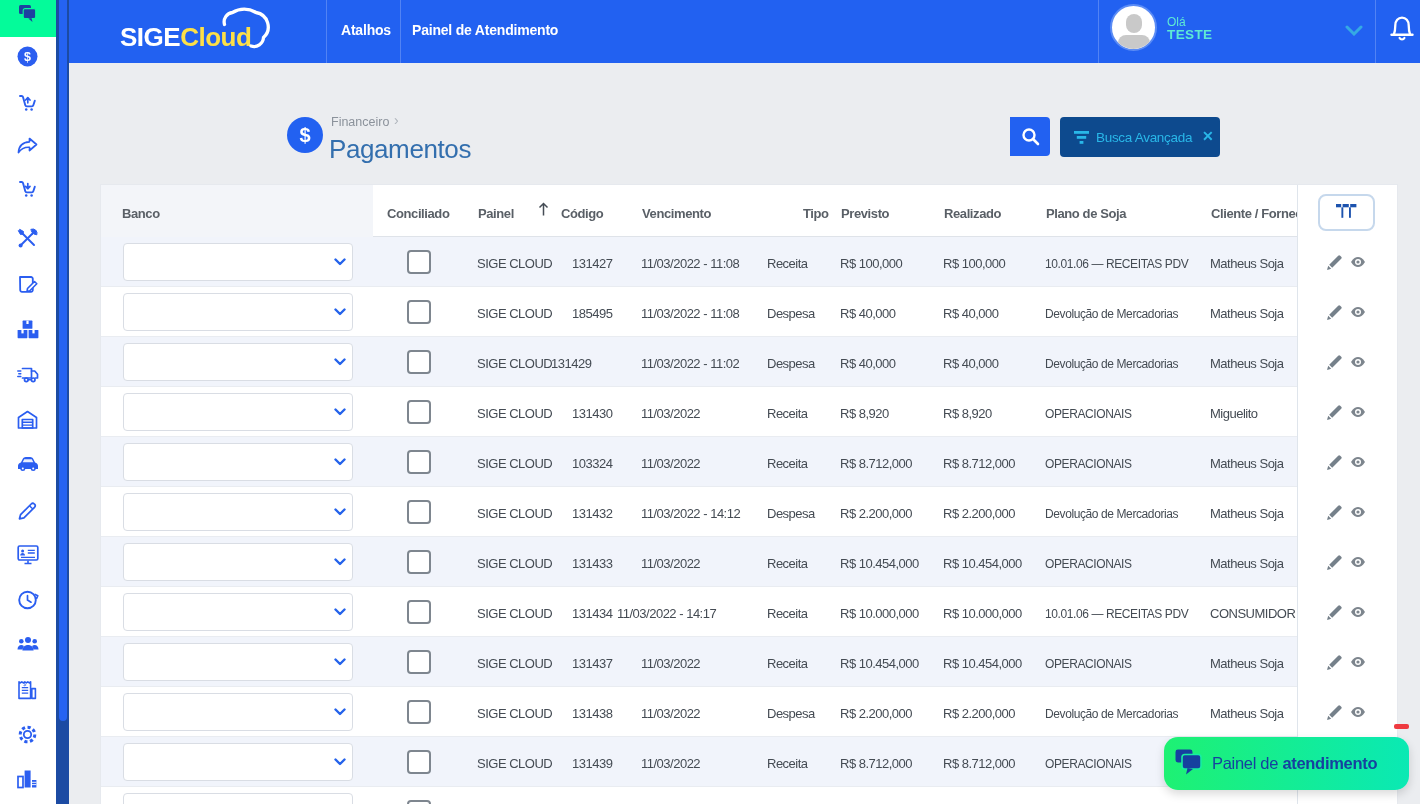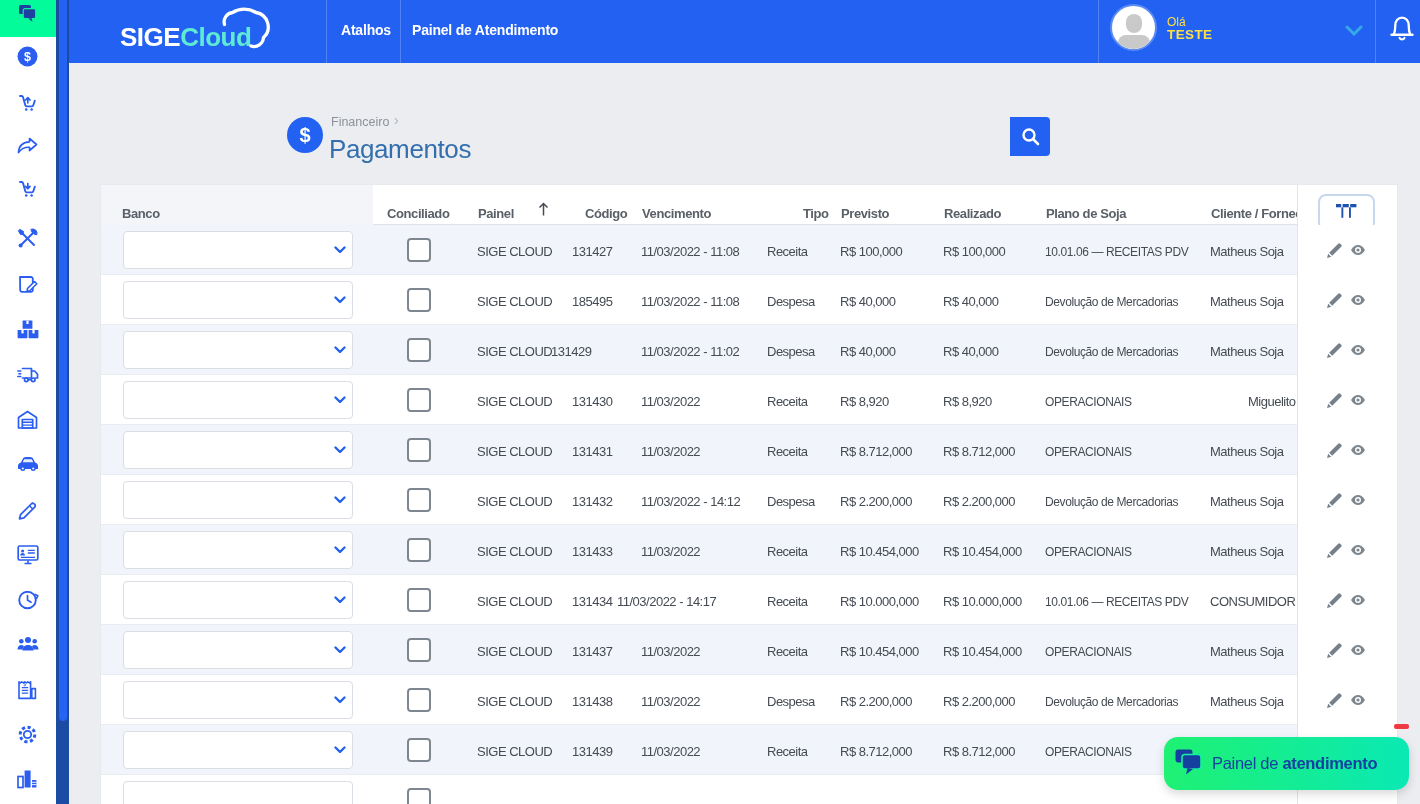--- a/index.html
+++ b/index.html
@@ -13,27 +13,27 @@
 .sicon svg { width:100%; height:100%; display:block; overflow:visible; }
 
 
 #strip { position:absolute; left:56px; top:0; width:13px; height:804px; background:#1c4ba3; z-index:6; }
 #strip .thumb { position:absolute; left:2.5px; top:-6px; width:8.5px; height:727px; background:#2563f2; border-radius:5px; }
 
 
 #topbar { position:absolute; left:69px; top:0; width:1351px; height:63px; background:#2261f1; z-index:4; }
 .nav-div { position:absolute; top:0; width:1px; height:63px; background:rgba(255,255,255,0.22); }
 #logo { position:absolute; left:51px; top:22px; font-weight:bold; font-size:26px; letter-spacing:-0.5px; color:#ffffff; }
-#logo .c { color:#5eead4; }
+#logo .c { color:#fde047; }
 #logo svg.cloud { position:absolute; left:103px; top:-15px; overflow:visible; }
 .navitem { position:absolute; top:21.5px; font-weight:bold; font-size:14px; letter-spacing:-0.2px; color:#ffffff; }
 #avatar { position:absolute; left:1041px; top:4px; width:47px; height:47px; border-radius:50%; background:#ffffff; border:2px solid #5b8cf5; overflow:hidden; }
 #avatar .head { position:absolute; left:13.5px; top:8px; width:16px; height:19px; border-radius:8px; background:#c9c9c9; }
 #avatar .body { position:absolute; left:5.5px; top:29px; width:32px; height:18px; border-radius:8px; background:#c9c9c9; }
-#hello { position:absolute; left:1098px; top:16px; color:#fde047; }
+#hello { position:absolute; left:1098px; top:16px; color:#5eead4; }
 #hello .l1 { font-size:12px; line-height:12px; }
 #hello .l2 { font-size:13.5px; font-weight:bold; letter-spacing:0.4px; margin-top:-1px; }
 
 
 #content { position:absolute; left:69px; top:63px; width:1351px; height:741px; background:#ebedf0; }
 
 
 #bc-icon { position:absolute; left:287px; top:117px; width:36px; height:36px; border-radius:50%; background:#2261f1; color:#fff; font-weight:bold; font-size:20px; text-align:center; line-height:36px; z-index:2;}
 #bc-path { position:absolute; left:331px; top:115px; font-size:12.5px; color:#8b929b; }
 #bc-sep { position:absolute; left:394px; top:112px; font-size:14px; color:#afb5bc; }
@@ -41,21 +41,21 @@
 
 
 #search { position:absolute; left:846px; top:117px; width:164px; height:39px; background:#fff; border:1px solid #d9dde3; border-right:none; border-radius:4px 0 0 4px; font-size:13px; letter-spacing:-0.3px; color:#9aa1a9; line-height:37px; padding-left:13px; white-space:nowrap; overflow:hidden; }
 #search-btn { position:absolute; left:1010px; top:117px; width:40px; height:39px; background:#2261f1; border-radius:0 4px 4px 0; }
 #busca { position:absolute; left:1060px; top:117px; width:160px; height:40px; background:#0d4a8e; border-radius:4px; color:#29b7e8; }
 #busca .txt { position:absolute; left:36px; top:13px; font-size:13.5px; letter-spacing:-0.3px; }
 #busca .x { position:absolute; left:142px; top:11px; font-size:14px; font-weight:bold; }
 
 
 #table { position:absolute; left:100px; top:184px; width:1298px; background:#ffffff; border:1px solid #e6e9ee; border-bottom:none; }
-#thead { position:relative; height:40px; border-bottom:1px solid #dfe3e9; }
+#thead { position:relative; height:52px; border-bottom:1px solid #dfe3e9; }
 #thead .banco-bg { position:absolute; left:0; top:0; width:272px; height:52px; background:#f3f5f9; }
 .h { position:absolute; top:20.5px; font-size:13px; font-weight:bold; letter-spacing:-0.4px; color:#595f66; white-space:nowrap; }
 .row { position:relative; height:50px; border-bottom:1px solid #e9ecf1; background:#fff; }
 .row.odd { background:#f1f4fb; }
 .cell { position:absolute; top:18.5px; font-size:13px; letter-spacing:-0.5px; color:#444b53; white-space:nowrap; }
 .sel { position:absolute; left:22px; top:6px; width:230px; height:38px; background:#fff; border:1px solid #d9dde4; border-radius:4px; }
 .sel svg { position:absolute; right:6px; top:14px; }
 .cb { position:absolute; left:306px; top:13px; width:24px; height:24px; background:#fff; border:2px solid #7e868f; border-radius:4px; }
 .acts { position:absolute; right:0; top:0; width:100px; height:50px; border-left:1px solid #dfe5ec; background:#fff; }
 .acts svg { position:absolute; top:18px; }
@@ -278,31 +278,40 @@
   <div id="bc-path">Financeiro</div>
   <div id="bc-sep">›</div>
   <div id="title">Pagamentos</div>
 
   <div id="search-btn">
     <svg style="position:absolute;left:11px;top:10px" width="19" height="19" viewBox="0 0 19 19">
         <circle cx="8" cy="8" r="5.5" stroke="#fff" stroke-width="2.4" fill="none"></circle>
         <path d="M12.5 12.5 L17 17" stroke="#fff" stroke-width="2.6" stroke-linecap="round"></path>
       </svg>
   </div>
+  <div id="busca">
+    <svg style="position:absolute;left:14px;top:14px" width="17" height="13" viewBox="0 0 17 13">
+        <rect x="0" y="0" width="15" height="2.8" fill="#29b7e8"></rect>
+        <rect x="2.8" y="5" width="9.4" height="2.8" fill="#29b7e8"></rect>
+        <rect x="5.6" y="10" width="3.8" height="2.8" fill="#29b7e8"></rect>
+      </svg>
+    <div class="txt">Busca Avançada</div>
+    <div class="x">✕</div>
+  </div>
 
   <div id="table">
     <div id="thead">
       <div class="banco-bg"></div>
       <div class="h" style="left:21px">Banco</div>
       <div class="h" style="left:286px">Conciliado</div>
       <div class="h" style="left:377px">Painel</div>
       <svg style="position:absolute;left:437px;top:17px" width="11" height="15" viewBox="0 0 11 15">
           <path d="M5.5 1.5 V13.5 M1.5 5.5 L5.5 1.5 L9.5 5.5" stroke="#454c55" stroke-width="1.5" fill="none"></path>
         </svg>
-      <div class="h" style="left:484px">Código</div>
+      <div class="h" style="left:460px">Código</div>
       <div class="h" style="left:541px">Vencimento</div>
       <div class="h" style="left:702px">Tipo</div>
       <div class="h" style="left:740px">Previsto</div>
       <div class="h" style="left:843px">Realizado</div>
       <div class="h" style="left:945px">Plano de Soja</div>
       <div class="h" style="left:1110px; max-width:87px; overflow:hidden">Cliente / Fornece</div>
       <div id="colbtn-cell">
           <div id="colbtn">
         <svg style="position:absolute;left:16px;top:8px" width="21" height="15" viewBox="0 0 21 15">
           <rect x="0" y="0" width="5.2" height="3.3" fill="#1d53ae"></rect>
@@ -400,41 +409,41 @@
             </svg>
           </div>
           <div class="cb"></div>
           <div class="cell" style="left:376px">SIGE CLOUD</div>
           <div class="cell" style="left:471px">131430</div>
           <div class="cell" style="left:540px">11/03/2022</div>
           <div class="cell" style="left:666px">Receita</div>
           <div class="cell" style="left:739px">R$ 8,920</div>
           <div class="cell" style="left:842px">R$ 8,920</div>
           <div class="cell" style="left:944px; top:19.5px; font-size:12px; letter-spacing:-0.4px">OPERACIONAIS</div>
-          <div class="cell" style="left:1147px; max-width:88px; overflow:hidden">Miguelito</div>
+          <div class="cell" style="left:1109px; max-width:88px; overflow:hidden">Miguelito</div>
           <div class="acts">
             <svg class="pencil" width="15" height="15" viewBox="0 0 15 15">
               <path fill="#75808a" d="M0 15 L1.2 10.8 L4.2 13.8 Z M2.2 9.8 L10.2 1.8 L13.2 4.8 L5.2 12.8 Z M11.2 0.8 a1.4 1.4 0 0 1 2 0 l1 1 a1.4 1.4 0 0 1 0 2 l-1 1 L10.2 1.8 Z"></path>
             </svg>
             <svg class="eye" width="14" height="10" viewBox="0 0 14 10" style="top:20px">
               <path fill="#7d858d" d="M0 5 C2.5 1.2 4.6 0 7 0 C9.4 0 11.5 1.2 14 5 C11.5 8.8 9.4 10 7 10 C4.6 10 2.5 8.8 0 5 Z"></path>
               <circle cx="7" cy="5" r="3" fill="#fff"></circle>
               <circle cx="7" cy="5" r="1.6" fill="#7d858d"></circle>
             </svg>
           </div>
         </div>
         <div class="row odd">
           <div class="sel">
             <svg width="12" height="8" viewBox="0 0 12 8">
               <path d="M1.5 1.5 L6 6 L10.5 1.5" stroke="#2563eb" stroke-width="2.4" fill="none" stroke-linecap="round" stroke-linejoin="round"></path>
             </svg>
           </div>
           <div class="cb"></div>
           <div class="cell" style="left:376px">SIGE CLOUD</div>
-          <div class="cell" style="left:471px">131431</div>
+          <div class="cell" style="left:471px">103324</div>
           <div class="cell" style="left:540px">11/03/2022</div>
           <div class="cell" style="left:666px">Receita</div>
           <div class="cell" style="left:739px">R$ 8.712,000</div>
           <div class="cell" style="left:842px">R$ 8.712,000</div>
           <div class="cell" style="left:944px; top:19.5px; font-size:12px; letter-spacing:-0.4px">OPERACIONAIS</div>
           <div class="cell" style="left:1109px; max-width:88px; overflow:hidden">Matheus Soja</div>
           <div class="acts">
             <svg class="pencil" width="15" height="15" viewBox="0 0 15 15">
               <path fill="#75808a" d="M0 15 L1.2 10.8 L4.2 13.8 Z M2.2 9.8 L10.2 1.8 L13.2 4.8 L5.2 12.8 Z M11.2 0.8 a1.4 1.4 0 0 1 2 0 l1 1 a1.4 1.4 0 0 1 0 2 l-1 1 L10.2 1.8 Z"></path>
             </svg>

